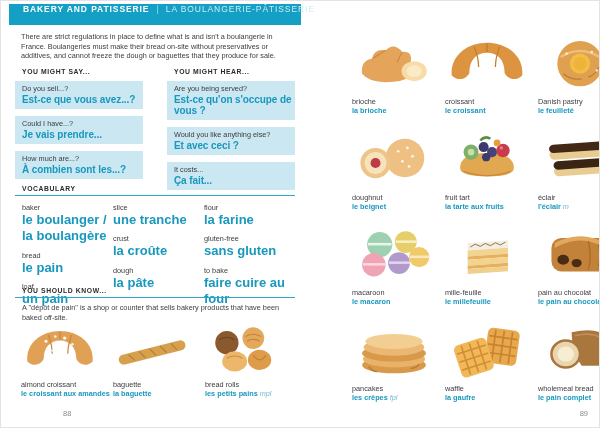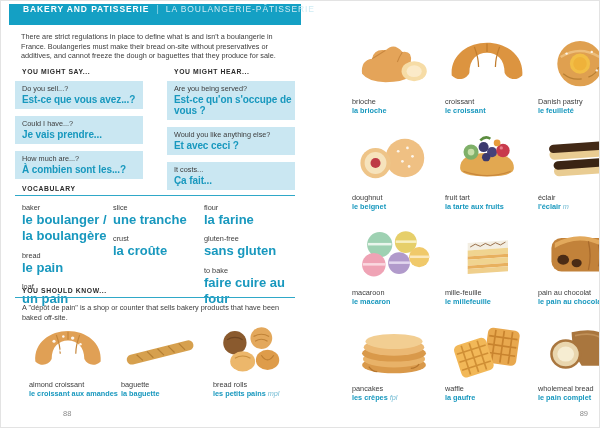--- a/index.html
+++ b/index.html
@@ -40,21 +40,21 @@
   .ysk{position:absolute;left:14px;top:286px;width:280px;}
   .ysk-text{font-size:7.3px;line-height:1.32;margin:5px 0 0 7px;width:268px;}
   
   .food-card{box-sizing:border-box;}
   .food-img{display:flex;align-items:flex-end;}
   .food-img svg{display:block;}
   .cap-en{font-size:7.3px;color:var(--ink);margin-top:3px;}
   .cap-fr{font-size:7.3px;font-weight:bold;color:var(--teal);line-height:1.25;}
   .note{font-style:italic;font-weight:normal;color:#74BCD4;margin-left:2px;}
   .note:empty{display:none;}
-  .left-items{position:absolute;left:28px;top:318px;width:278px;display:flex;}
+  .left-items{position:absolute;left:20px;top:318px;width:278px;display:flex;}
   .left-items .food-card{width:89px;margin-right:3px;}
   .left-items .food-img{height:58px;}
   .left-items .food-img svg{width:78px;height:56px;}
   
   .right-grid{position:absolute;left:318px;top:22px;width:278px;display:grid;
     grid-template-columns:repeat(3,92px);grid-auto-rows:95.5px;column-gap:1px;margin-left:33px;}
   .right-grid .food-img{height:71px;}
   .right-grid .food-img svg{width:84px;height:64px;}
   
   .pagenum{position:absolute;bottom:9px;font-size:7.5px;color:var(--pagenum);}
@@ -139,20 +139,24 @@
   <div class="vocab-entry">
     <div class="v-en">slice</div>
     <div class="v-fr">une tranche</div>
   </div>
 
   <div class="vocab-entry">
     <div class="v-en">crust</div>
     <div class="v-fr">la croûte</div>
   </div>
 
+  <div class="vocab-entry">
+    <div class="v-en">dough</div>
+    <div class="v-fr">la pâte</div>
+  </div>
 </div>
       <div class="vocab-col">
   <div class="vocab-entry">
     <div class="v-en">flour</div>
     <div class="v-fr">la farine</div>
   </div>
 
   <div class="vocab-entry">
     <div class="v-en">gluten-free</div>
     <div class="v-fr">sans gluten</div>

